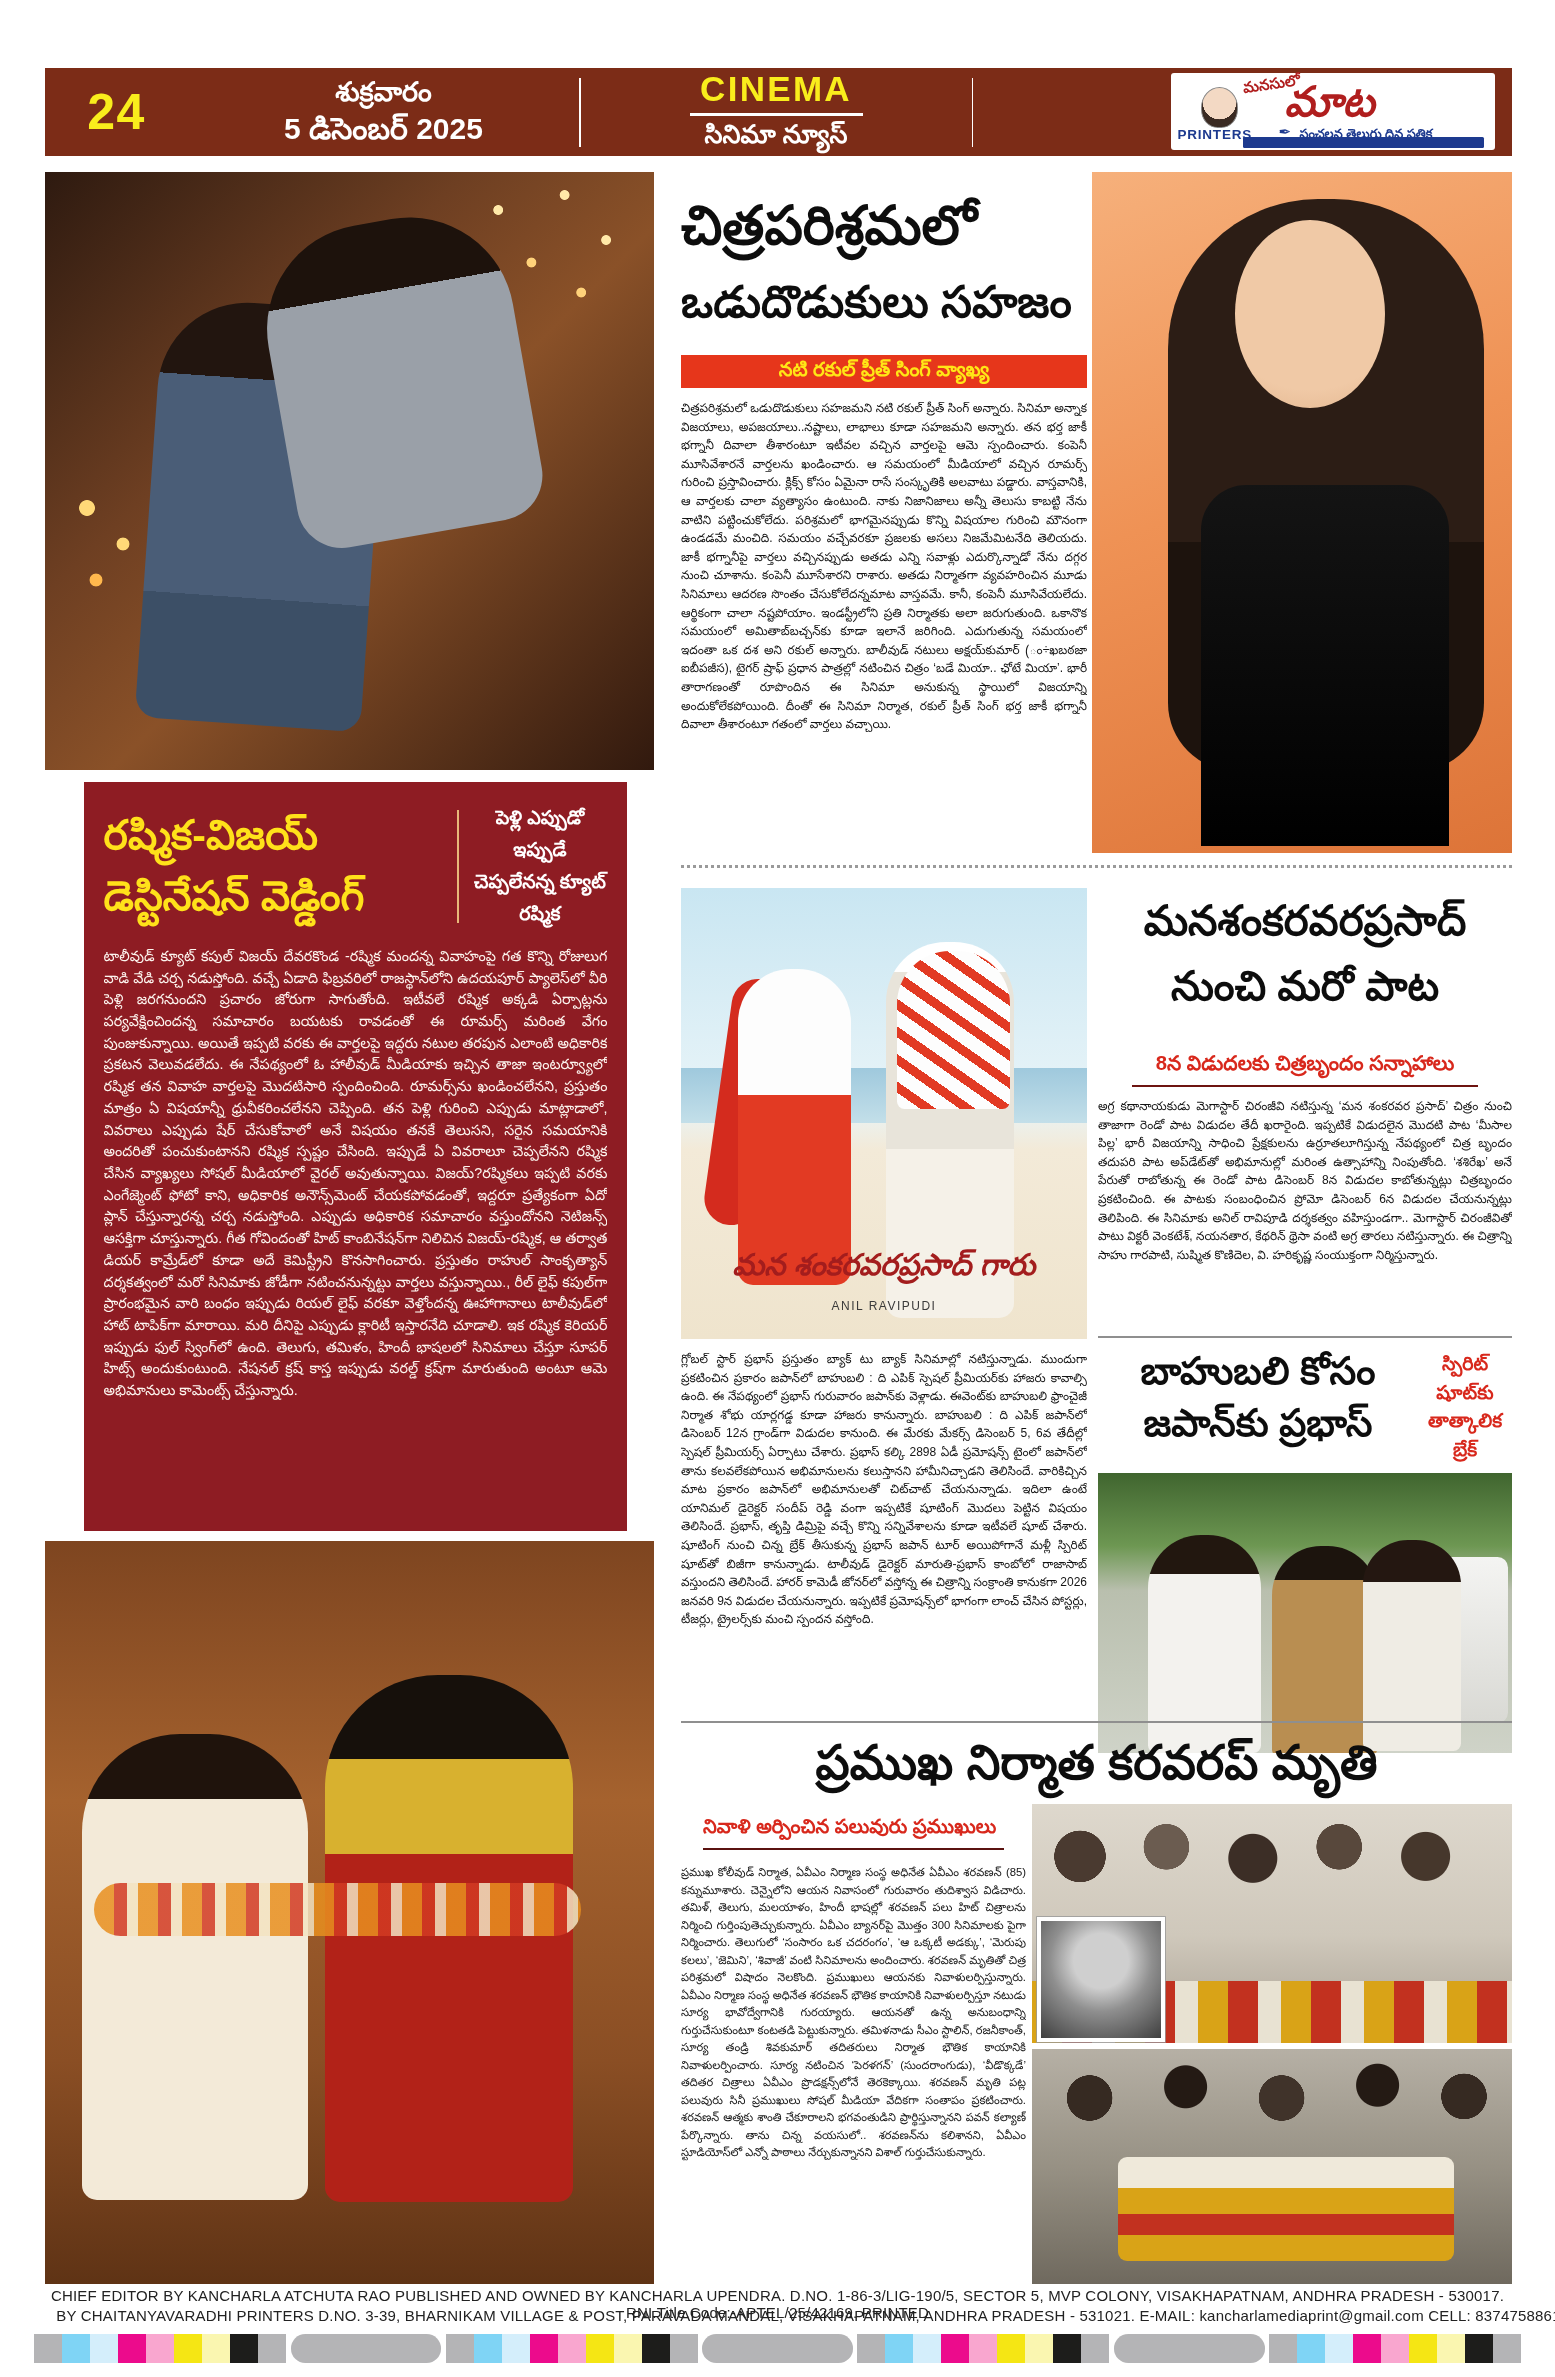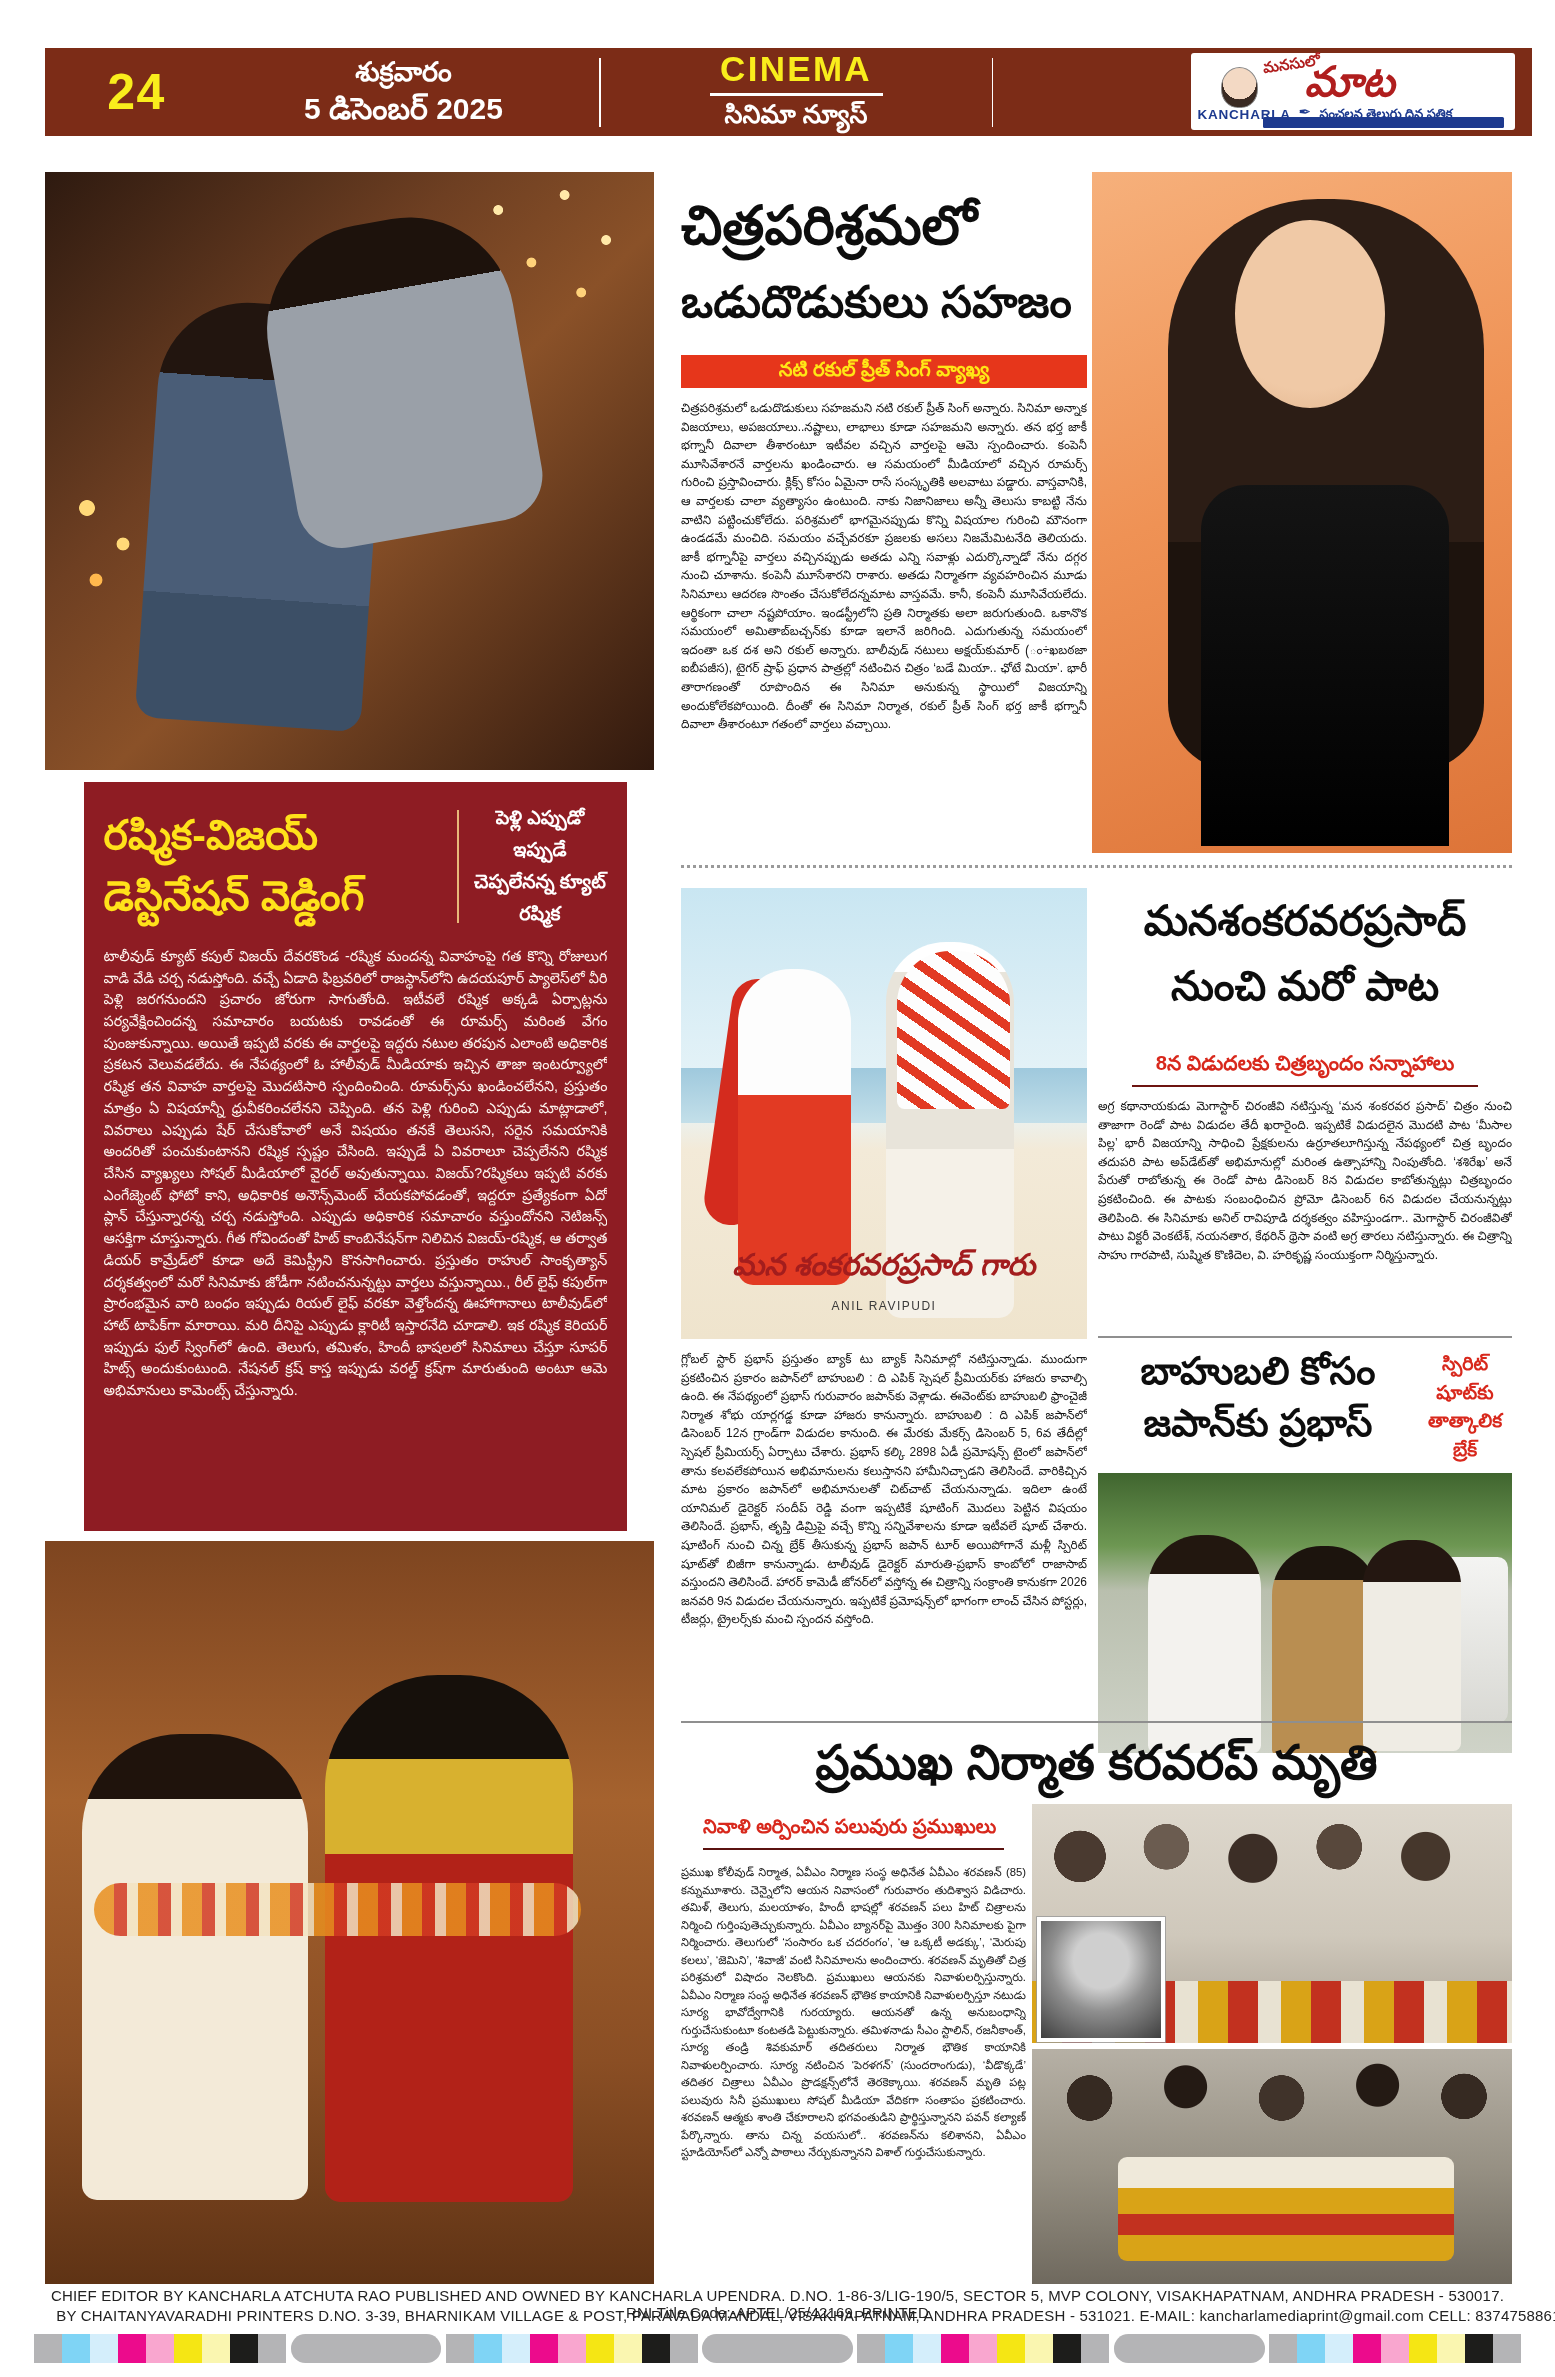--- a/index.html
+++ b/index.html
@@ -2,21 +2,21 @@
 <html style="font-size:12px"><head>
 <meta charset="utf-8">
 <style>
   html,body{margin:0;padding:0;background:#e9e9e9;}
   .page{position:relative;width:1555px;height:2377px;background:#ffffff;margin:0 auto;
         font-family:"Liberation Sans","DejaVu Sans",sans-serif;color:#111;overflow:hidden;}
   .abs{position:absolute;}
   .clip{overflow:hidden;}
 
   
-  .masthead-bar{left:45px;top:48px;width:1467px;height:88px;background:#7c2c17;display:flex;align-items:center;padding-left:20px;}
+  .masthead-bar{left:45px;top:68px;width:1467px;height:88px;background:#7c2c17;display:flex;align-items:center;}
   .page-number{width:143px;text-align:center;color:#f9ed1c;font-size:50px;font-weight:bold;letter-spacing:1.5px;}
   .date-block{width:391px;text-align:center;color:#fff;font-weight:bold;line-height:1.25;}
   .date-block .day{font-size:27px;}
   .date-block .date{font-size:30px;}
   .vdiv{width:1.5px;height:69px;background:#ffffff;}
   .section-block{width:391px;text-align:center;}
   .section-en{color:#f9ed1c;font-size:35px;font-weight:bold;letter-spacing:2.3px;}
   .section-rule{width:173px;height:2.3px;background:#fff;margin:4.5px auto;}
   .section-te{color:#ffffff;font-size:25.6px;font-weight:bold;}
   .brand-card{position:absolute;right:16.6px;top:5.3px;width:324px;height:77px;background:#fff;border-radius:3px;padding:3px 7.5px;box-sizing:border-box;}
@@ -142,21 +142,21 @@
     <div class="section-block">
       <div class="section-en">CINEMA</div>
       <div class="section-rule"></div>
       <div class="section-te">సినిమా న్యూస్</div>
     </div>
     <div class="vdiv"></div>
     <div class="brand-card">
       <div class="brand-top">మనసులో</div>
       <div class="brand-title">మాట</div>
       <div class="brand-face"></div>
-      <div class="brand-name">KANCHARLA</div>
+      <div class="brand-name">PRINTERS</div>
       <div class="brand-pen">✒</div>
       <div class="brand-sub">సంచలన తెలుగు దిన పత్రిక</div>
       <div class="brand-navy"></div>
     </div>
   </div>
 
   <div class="photo photo-couple" style="left:45px;top:172px;width:609px;height:598px;">
     <div class="pc-lights"></div>
     <div class="pc-man"></div>
     <div class="pc-woman"></div>

